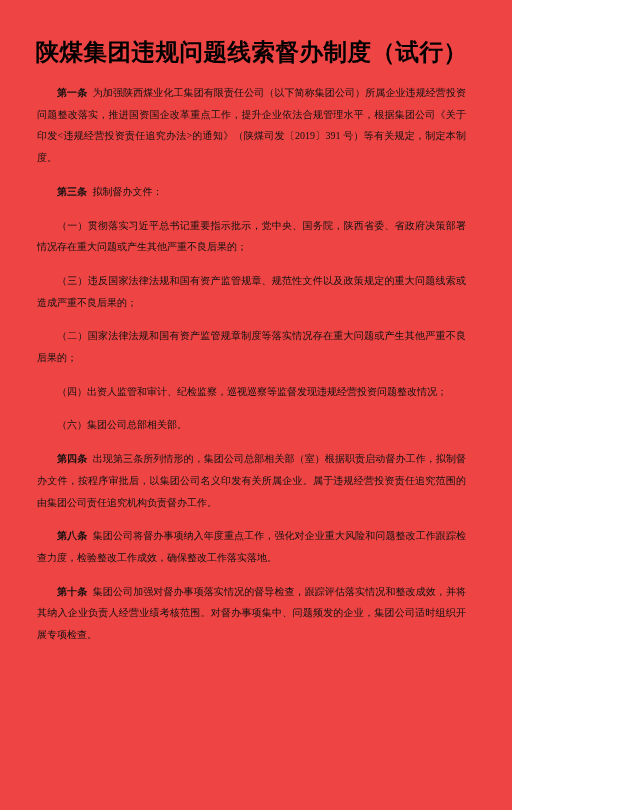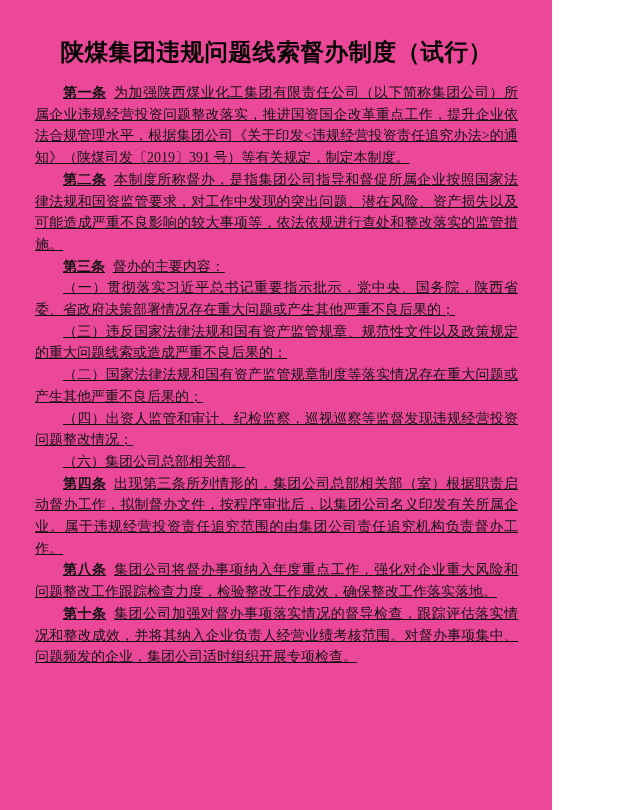--- a/index.html
+++ b/index.html
@@ -7,63 +7,61 @@
     padding: 0;
     background: #ffffff;
   }
   body {
     width: 636px;
     height: 810px;
     overflow: hidden;
   }
   .page {
     box-sizing: border-box;
-    width: 552px;
+    width: 512px;
     height: 810px;
-    padding: 37px 34px 0 35px;
-    background: #ec4899;
+    padding: 37px 34px 0 25px;
+    background: #ef4444;
     color: #111111;
     font-family: "Liberation Serif", "DejaVu Serif", serif;
   }
   .doc-title {
     margin: 0 0 15px 0;
     text-align: center;
     font-size: 23.5px;
     line-height: 30px;
     font-weight: bold;
     color: #000000;
     letter-spacing: 0.5px;
   }
   .doc-body {
     width: 100%;
   }
   .para {
-    margin: 0;
-    font-size: 14px;
+    margin: 12px;
+    font-size: 10px;
     line-height: 21.7px;
     text-align: justify;
     text-indent: 2em;
     word-break: break-all;
     color: #111111;
-    text-decoration: underline;
   }
   .para .label {
     font-weight: bold;
     margin-right: 0.55em;
   }
 </style>
 </head>
 <body>
 
 <div class="page">
   <h1 class="doc-title">陕煤集团违规问题线索督办制度（试行）</h1>
   <div class="doc-body" id="articles">
       <p class="para"><span class="label">第一条</span><span>为加强陕西煤业化工集团有限责任公司（以下简称集团公司）所属企业违规经营投资问题整改落实，推进国资国企改革重点工作，提升企业依法合规管理水平，根据集团公司《关于印发&lt;违规经营投资责任追究办法&gt;的通知》（陕煤司发〔2019〕391 号）等有关规定，制定本制度。</span></p>
-      <p class="para"><span class="label">第二条</span><span>本制度所称督办，是指集团公司指导和督促所属企业按照国家法律法规和国资监管要求，对工作中发现的突出问题、潜在风险、资产损失以及可能造成严重不良影响的较大事项等，依法依规进行查处和整改落实的监管措施。</span></p>
-      <p class="para"><span class="label">第三条</span><span>督办的主要内容：</span></p>
+      <p class="para"><span class="label">第三条</span><span>拟制督办文件：</span></p>
       <p class="para">（一）贯彻落实习近平总书记重要指示批示，党中央、国务院，陕西省委、省政府决策部署情况存在重大问题或产生其他严重不良后果的；</p>
       <p class="para">（三）违反国家法律法规和国有资产监管规章、规范性文件以及政策规定的重大问题线索或造成严重不良后果的；</p>
       <p class="para">（二）国家法律法规和国有资产监管规章制度等落实情况存在重大问题或产生其他严重不良后果的；</p>
       <p class="para">（四）出资人监管和审计、纪检监察，巡视巡察等监督发现违规经营投资问题整改情况；</p>
       <p class="para">（六）集团公司总部相关部。</p>
       <p class="para"><span class="label">第四条</span><span>出现第三条所列情形的，集团公司总部相关部（室）根据职责启动督办工作，拟制督办文件，按程序审批后，以集团公司名义印发有关所属企业。属于违规经营投资责任追究范围的由集团公司责任追究机构负责督办工作。</span></p>
       <p class="para"><span class="label">第八条</span><span>集团公司将督办事项纳入年度重点工作，强化对企业重大风险和问题整改工作跟踪检查力度，检验整改工作成效，确保整改工作落实落地。</span></p>
       <p class="para"><span class="label">第十条</span><span>集团公司加强对督办事项落实情况的督导检查，跟踪评估落实情况和整改成效，并将其纳入企业负责人经营业绩考核范围。对督办事项集中、问题频发的企业，集团公司适时组织开展专项检查。</span></p>
     </div>
 </div>

